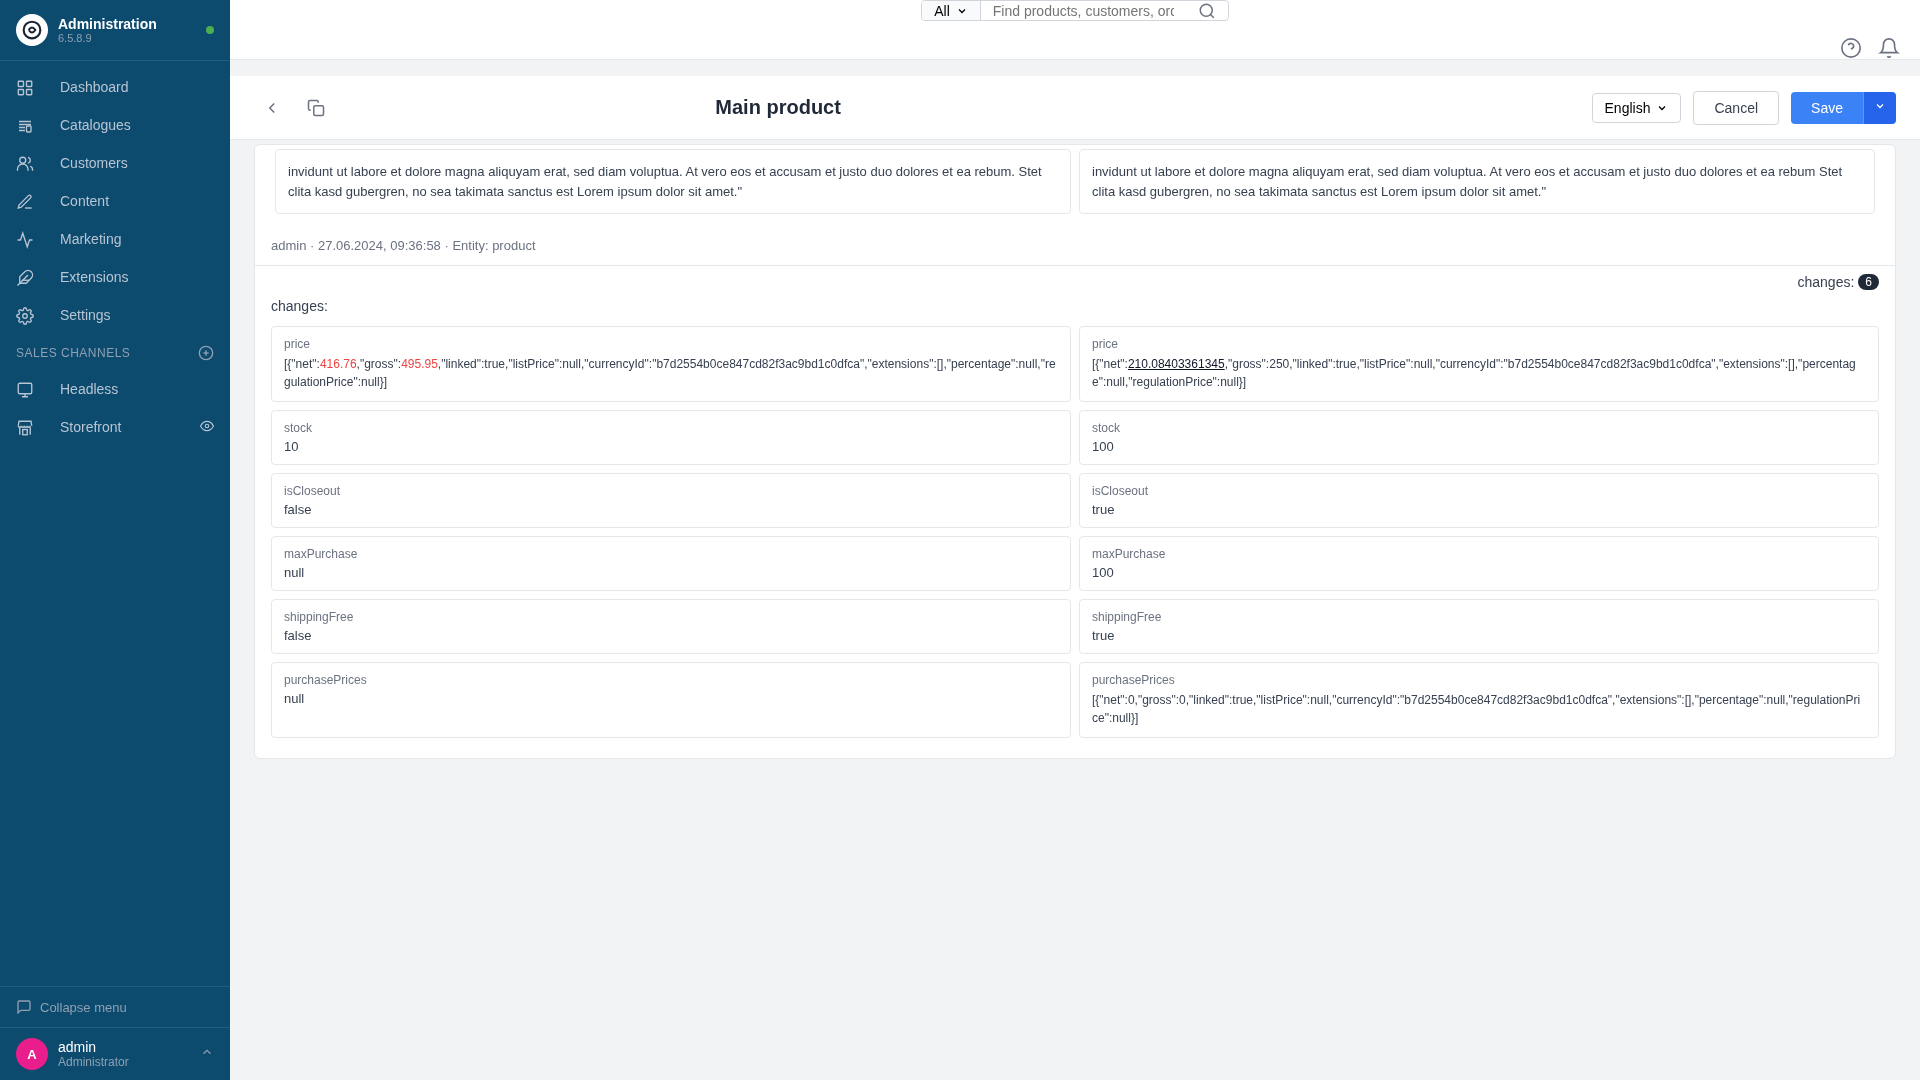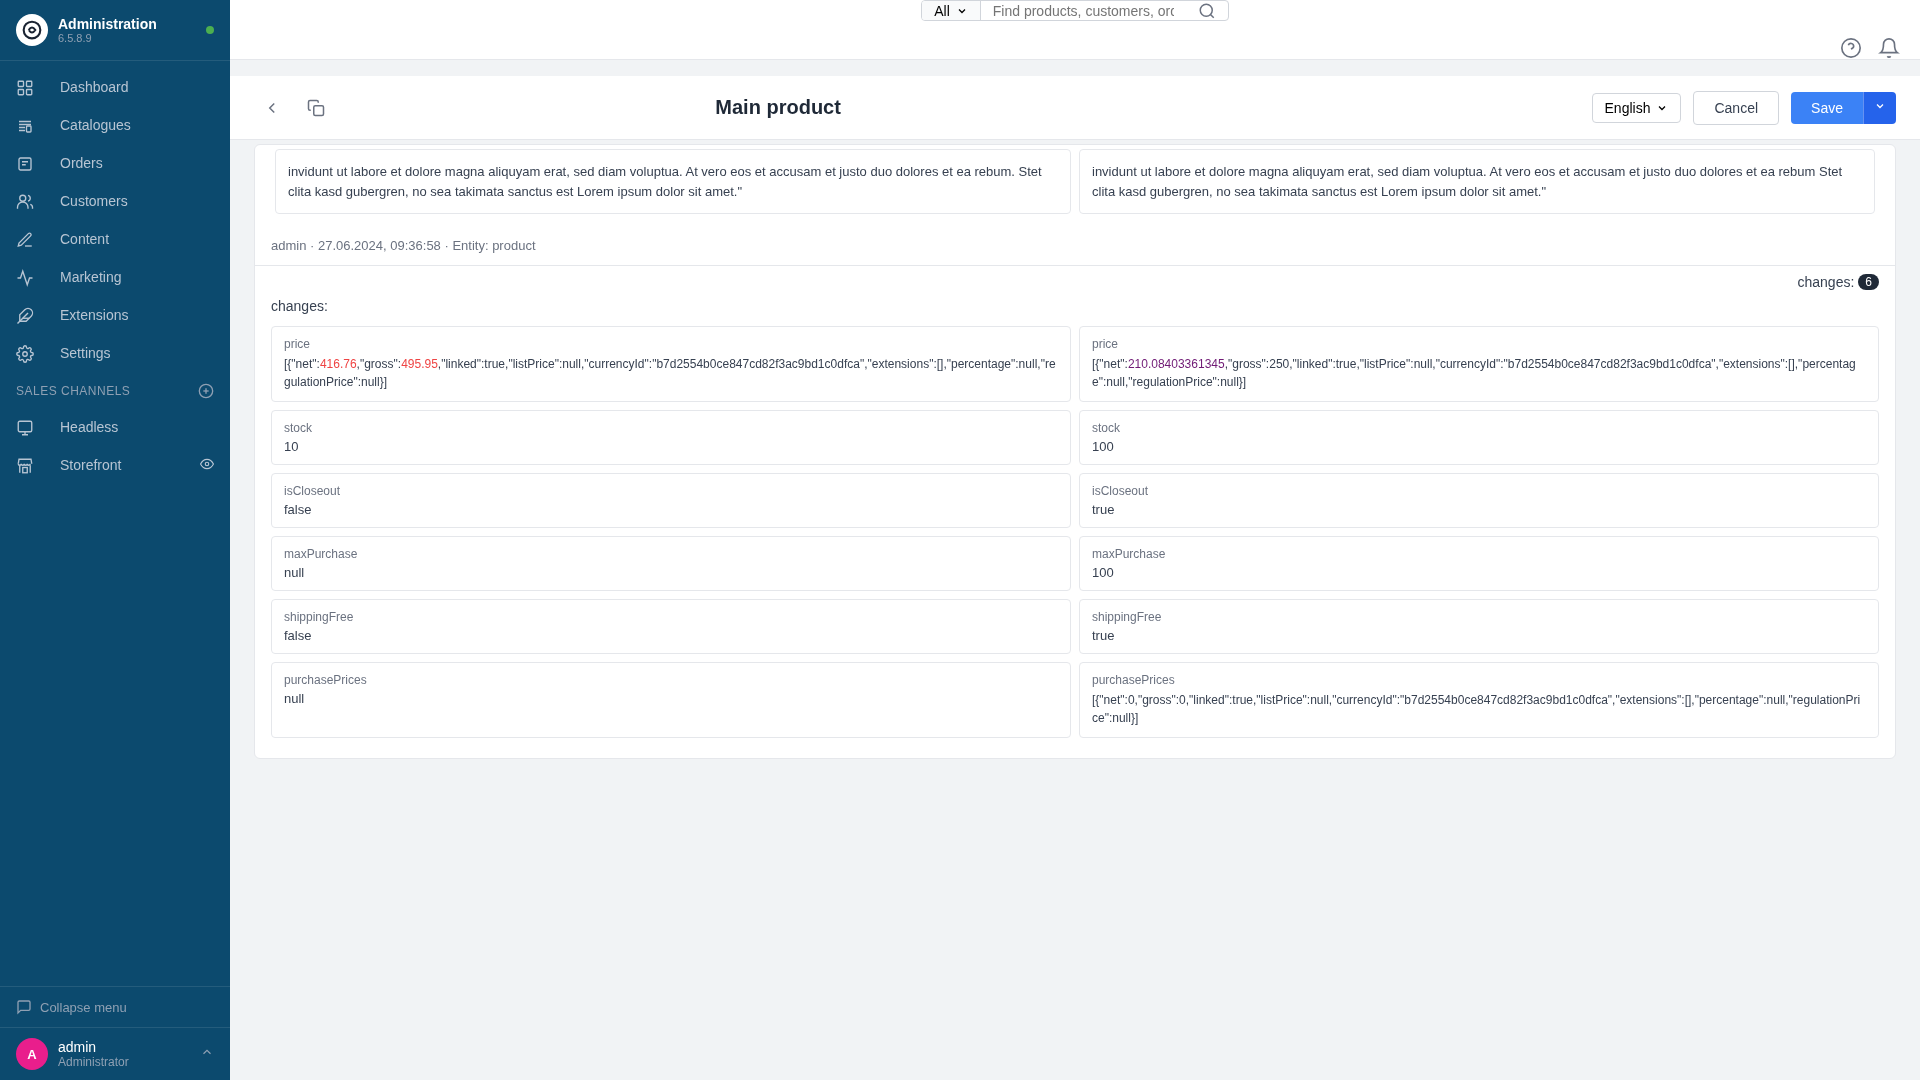--- a/index.html
+++ b/index.html
@@ -65,21 +65,21 @@
     .changes-label { font-size: 14px; color: #374151; font-weight: 500; }
     .changes-badge { background: #1f2937; color: #fff; border-radius: 10px; font-size: 12px; padding: 1px 7px; margin-left: 4px; }
 
     .changes-heading { padding: 0 16px 8px; font-size: 14px; font-weight: 500; color: #374151; }
 
     .diff-row { display: grid; grid-template-columns: 1fr 1fr; gap: 8px; padding: 4px 16px; }
     .diff-box { border: 1px solid #e5e7eb; border-radius: 4px; padding: 10px 12px; }
     .diff-box-label { font-size: 12px; color: #6b7280; margin-bottom: 4px; }
     .diff-box-value { font-size: 13px; color: #374151; word-break: break-all; }
     .diff-box-value .highlight-red { color: #ef4444; }
-    .diff-box-value .highlight-green { color: #701a75; }
+    .diff-box-value .highlight-green { color: #0f172a; text-decoration: underline; }
 
     .price-block { font-size: 12px; color: #374151; word-break: break-all; line-height: 1.5; }
 
     
     .desc-grid { display: grid; grid-template-columns: 1fr 1fr; gap: 0; padding: 0 16px 8px; }
     .desc-box { border: 1px solid #e5e7eb; border-radius: 4px; padding: 12px; margin: 4px; font-size: 13px; color: #374151; line-height: 1.5; }
   </style>
 </head>
 <body>
 
@@ -107,27 +107,20 @@
           <rect x="14" y="14" width="7" height="7" rx="1"></rect>
         </svg>
       <span>Dashboard</span>
     </div>
     <div class="nav-item">
       <svg viewBox="0 0 24 24" fill="none" stroke="currentColor" stroke-width="1.8">
           <path d="M4 6h16M4 10h16M4 14h8M4 18h8"></path>
           <rect x="14" y="12" width="6" height="8" rx="1"></rect>
         </svg>
       <span>Catalogues</span>
-    </div>
-    <div class="nav-item">
-      <svg viewBox="0 0 24 24" fill="none" stroke="currentColor" stroke-width="1.8">
-          <rect x="4" y="4" width="16" height="16" rx="2"></rect>
-          <path d="M8 9h8M8 13h5"></path>
-        </svg>
-      <span>Orders</span>
     </div>
     <div class="nav-item">
       <svg viewBox="0 0 24 24" fill="none" stroke="currentColor" stroke-width="1.8">
           <circle cx="9" cy="7" r="4"></circle>
           <path d="M2 21v-2a7 7 0 0 1 14 0v2"></path>
           <path d="M16 3.13a4 4 0 0 1 0 7.75"></path>
           <path d="M22 21v-2a4 4 0 0 0-3-3.85"></path>
         </svg>
       <span>Customers</span>
     </div>

